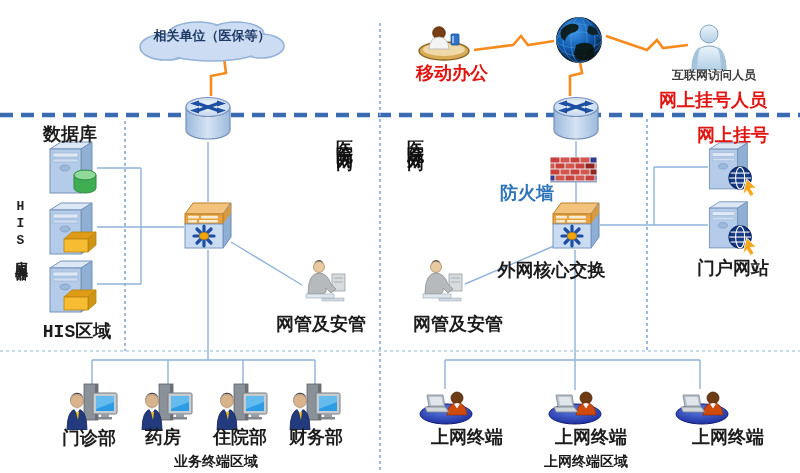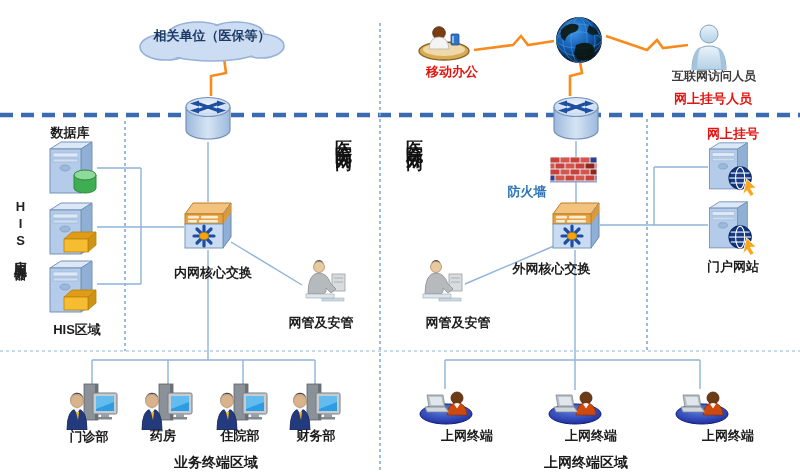--- a/index.html
+++ b/index.html
@@ -1,24 +1,24 @@
 <!DOCTYPE html>
 <html><head>
 <meta charset="utf-8">
 <style>
   html,body{margin:0;padding:0;background:#ffffff;}
   .canvas{
     position:relative;width:800px;height:473px;background:#ffffff;overflow:hidden;
-    font-family:Liberation Sans, sans-serif;
+    font-family:Liberation Mono, monospace;
   }
   .wires{position:absolute;left:0;top:0;width:800px;height:473px;}
   .icon{position:absolute;}
   .icon svg{display:block;width:100%;height:100%;}
   .lbl{
-    position:absolute;font-size:13px;font-weight:600;color:#1c1c1c;
+    position:absolute;font-size:18px;font-weight:600;color:#1c1c1c;
     text-align:center;white-space:nowrap;line-height:1.1;
   }
   .lbl.small{font-size:12px;color:#3a3a3a;}
   .lbl.big{font-size:14px;font-weight:700;text-align:center;}
   .lbl.red{color:#e11410;font-weight:700;}
   .lbl.blue{color:#2d74b8;font-weight:700;text-align:center;}
   .vert{
     writing-mode:vertical-rl;text-orientation:upright;
     letter-spacing:3px;font-weight:700;
   }
@@ -476,21 +476,20 @@
       <path d="M35,17 l3,4.5 3,-4.5 q-3,-2 -6,0 z" fill="#f5f5f5"></path>
       <polygon points="8,8 24,8 26,20 10,20" fill="#b9c0c8" stroke="#7e868e" stroke-width="0.8"></polygon>
       <polygon points="10.5,10 22.5,10 24,18 12,18" fill="#dfe6ec"></polygon>
       <polygon points="6,20 26,20 30,25 8,25" fill="#cfd6dc" stroke="#7e868e" stroke-width="0.8"></polygon>
     </svg>
   </div>
 
   <div class="lbl" style="left:38px;top:126px;width:64px;">数据库</div>
   <div class="his-label vert" style="left:11px;top:199px;letter-spacing:2px;">HIS应用服务器</div>
   <div class="lbl" style="left:37px;top:323px;width:80px;">HIS区域</div>
-  <div class="lbl" style="left:158px;top:266px;width:110px;">内网核心交换</div>
   <div class="lbl" style="left:266px;top:316px;width:110px;">网管及安管</div>
   <div class="lbl" style="left:47px;top:430px;width:84px;">门诊部</div>
   <div class="lbl" style="left:121px;top:429px;width:84px;">药房</div>
   <div class="lbl" style="left:198px;top:429px;width:84px;">住院部</div>
   <div class="lbl" style="left:274px;top:429px;width:84px;">财务部</div>
   <div class="lbl big" style="left:131px;top:455px;width:170px;">业务终端区域</div>
 
   <div class="lbl red" style="left:404px;top:65px;width:96px;">移动办公</div>
   <div class="lbl small" style="left:652px;top:70px;width:124px;">互联网访问人员</div>
   <div class="lbl red" style="left:651px;top:92px;width:124px;">网上挂号人员</div>

